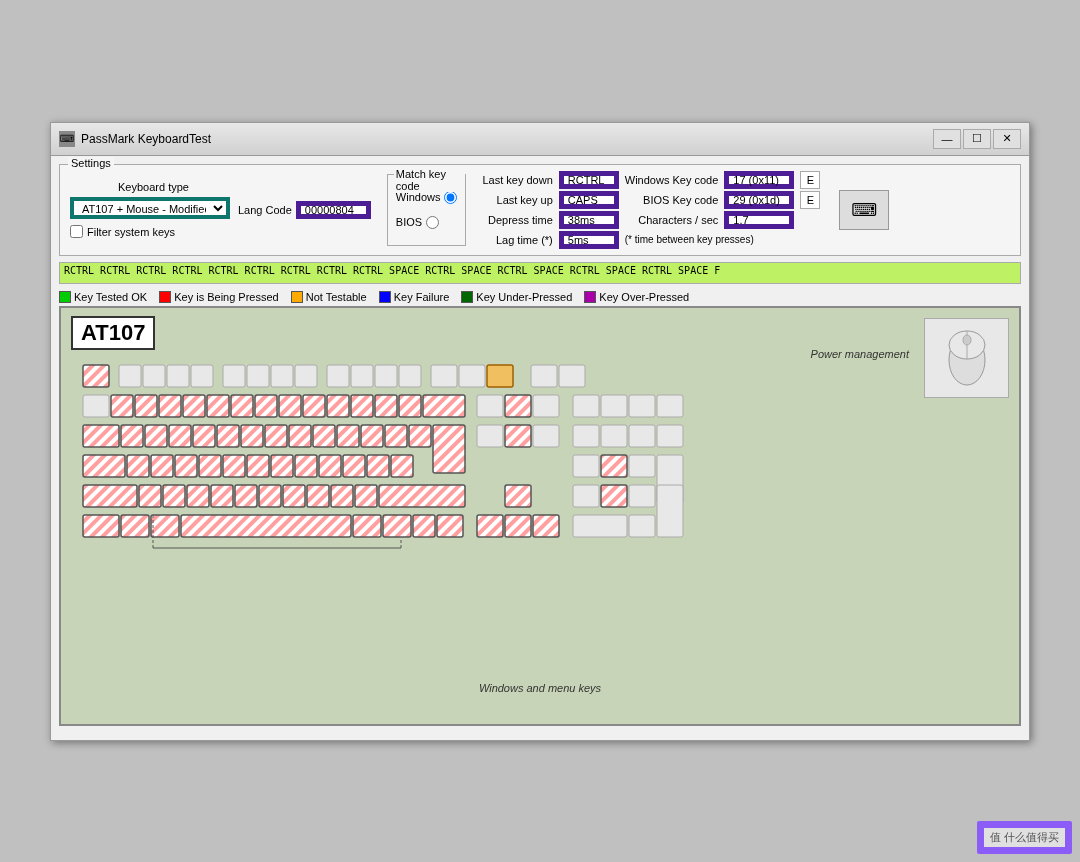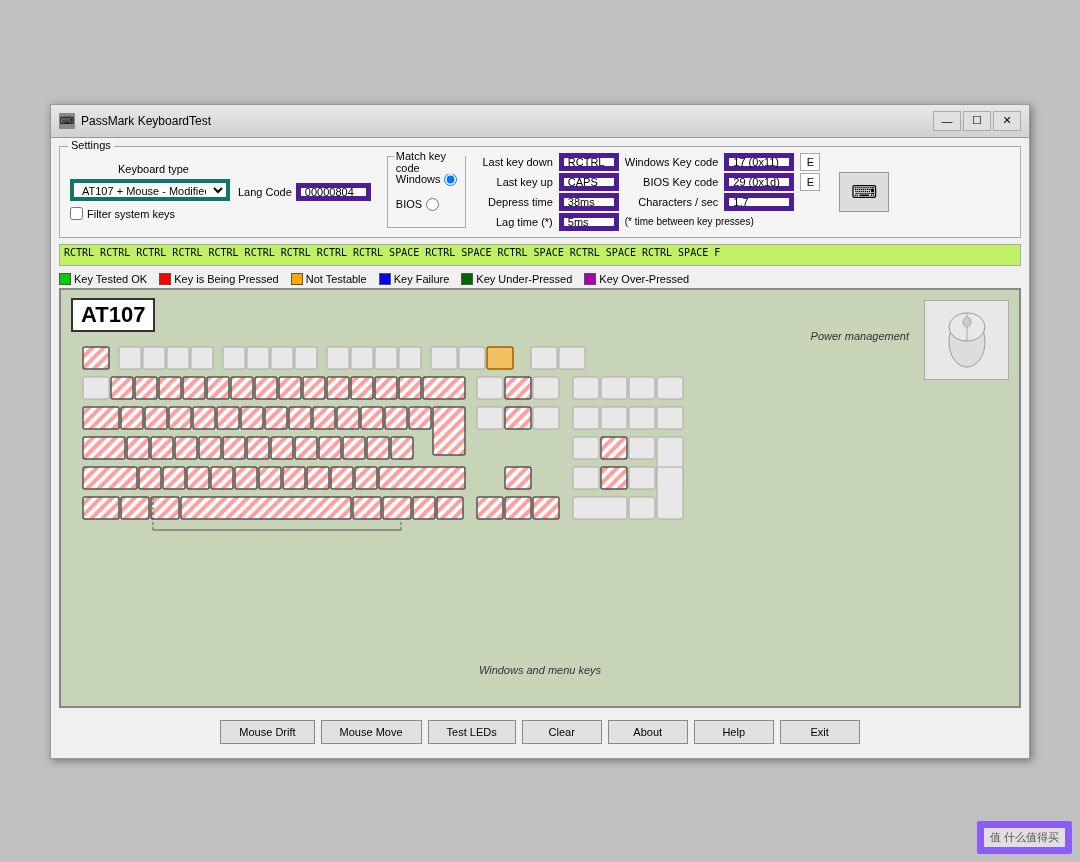--- a/index.html
+++ b/index.html
@@ -552,26 +552,17 @@
         <rect x="576" y="122" width="26" height="52" rx="2" fill="#e8e8e8" stroke="#aaa" stroke-width="1"></rect>
 
         <line x1="72" y1="152" x2="72" y2="185" stroke="#555" stroke-width="1" stroke-dasharray="3,2"></line>
         <line x1="72" y1="185" x2="320" y2="185" stroke="#555" stroke-width="1"></line>
         <line x1="320" y1="185" x2="320" y2="175" stroke="#555" stroke-width="1" stroke-dasharray="3,2"></line>
       </svg>
 
       <div class="windows-menu-label">Windows and menu keys</div>
     </div>
 
-    <div class="bottom-buttons">
-      <button class="bottom-btn">Mouse Drift</button>
-      <button class="bottom-btn">Mouse Move</button>
-      <button class="bottom-btn">Test LEDs</button>
-      <button class="bottom-btn">Clear</button>
-      <button class="bottom-btn">About</button>
-      <button class="bottom-btn">Help</button>
-      <button class="bottom-btn">Exit</button>
-    </div>
 
   </div>
 </div>
 
 <div class="watermark">值 什么值得买</div>
 
 </body></html>

